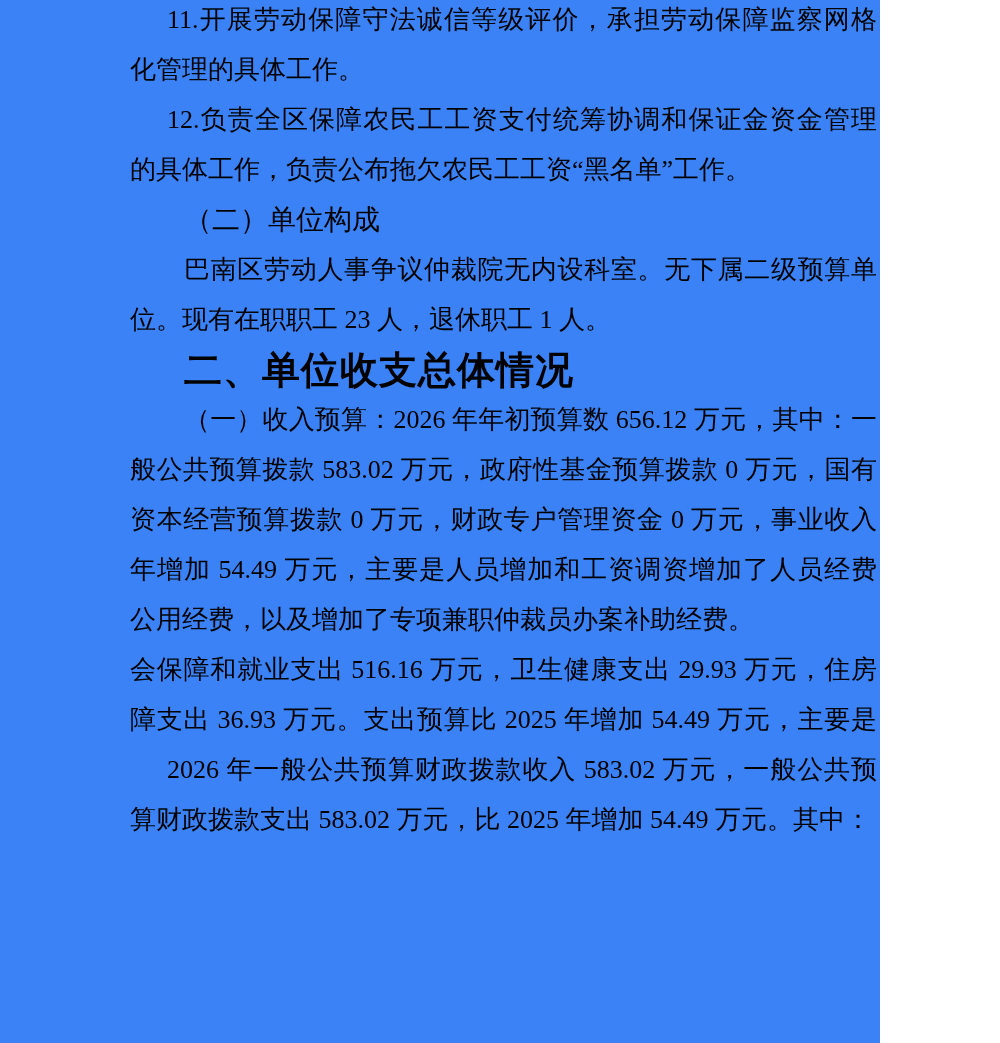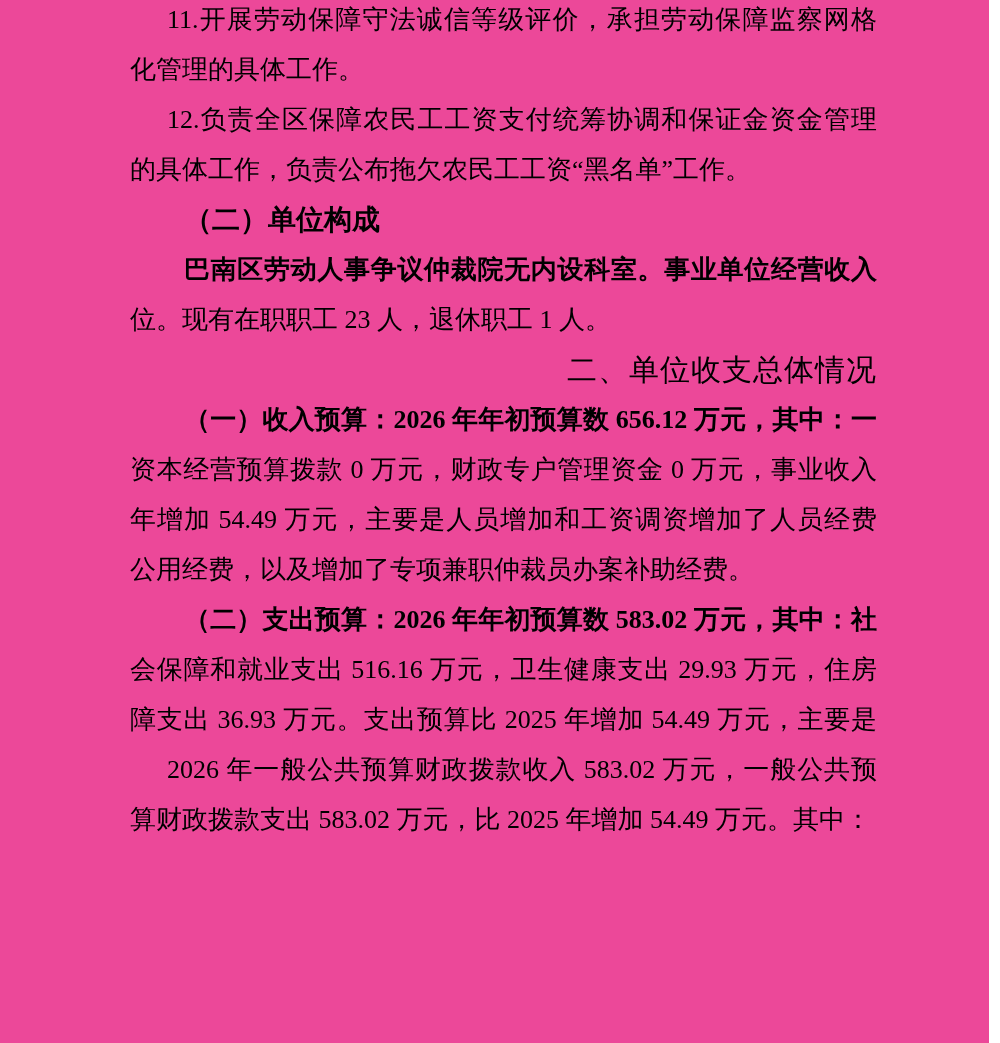--- a/index.html
+++ b/index.html
@@ -2,23 +2,23 @@
 <html><head>
 <meta charset="utf-8">
 <style>
   html, body {
     margin: 0;
     padding: 0;
     background: #ffffff;
   }
   .page {
     position: relative;
-    width: 989px;
+    width: 880px;
     height: 1043px;
-    background: #ec4899;
+    background: #3b82f6;
     overflow: hidden;
     color: #000000;
   }
   .doc-body {
     position: absolute;
     left: 130px;
     top: -5px;
     width: 747px;
   }
   .line {
@@ -30,61 +30,59 @@
     color: #000000;
     white-space: normal;
   }
   .just {
     text-align: justify;
     text-align-last: justify;
     text-justify: inter-character;
   }
   .ind2 {
     padding-left: 54px;
-    font-weight: bold;
   }
   .ind-num {
     padding-left: 37px;
   }
   .head {
     font-family: "Liberation Sans", "DejaVu Sans", sans-serif;
-    font-weight: 400;
-    font-size: 30px;
+    font-weight: 700;
+    font-size: 38px;
     letter-spacing: 1px;
-    text-align: right;
   }
   .subhead {
     font-size: 28px;
   }
 </style>
 </head>
 <body>
 
 <div class="page">
   <div class="doc-body">
 
     <div class="line ind-num just">11.开展劳动保障守法诚信等级评价，承担劳动保障监察网格</div>
     <div class="line">化管理的具体工作。</div>
 
     <div class="line ind-num just">12.负责全区保障农民工工资支付统筹协调和保证金资金管理</div>
     <div class="line">的具体工作，负责公布拖欠农民工工资“黑名单”工作。</div>
 
     <div class="line ind2 subhead">（二）单位构成</div>
 
-    <div class="line ind2 just">巴南区劳动人事争议仲裁院无内设科室。事业单位经营收入</div>
+    <div class="line ind2 just">巴南区劳动人事争议仲裁院无内设科室。无下属二级预算单</div>
     <div class="line">位。现有在职职工 23 人，退休职工 1 人。</div>
 
     <div class="line ind2 head">二、单位收支总体情况</div>
 
     <div class="line ind2 just">（一）收入预算：2026 年年初预算数 656.12 万元，其中：一</div>
+    <div class="line just">般公共预算拨款 583.02 万元，政府性基金预算拨款 0 万元，国有</div>
     <div class="line just">资本经营预算拨款 0 万元，财政专户管理资金 0 万元，事业收入 0</div>
     <div class="line just">年增加 54.49 万元，主要是人员增加和工资调资增加了人员经费和</div>
     <div class="line">公用经费，以及增加了专项兼职仲裁员办案补助经费。</div>
 
-    <div class="line ind2 just">（二）支出预算：2026 年年初预算数 583.02 万元，其中：社</div>
     <div class="line just">会保障和就业支出 516.16 万元，卫生健康支出 29.93 万元，住房保</div>
     <div class="line just">障支出 36.93 万元。支出预算比 2025 年增加 54.49 万元，主要是基</div>
 
 
     <div class="line ind-num just">2026 年一般公共预算财政拨款收入 583.02 万元，一般公共预</div>
     <div class="line">算财政拨款支出 583.02 万元，比 2025 年增加 54.49 万元。其中：</div>
 
   </div>
 </div>
 

